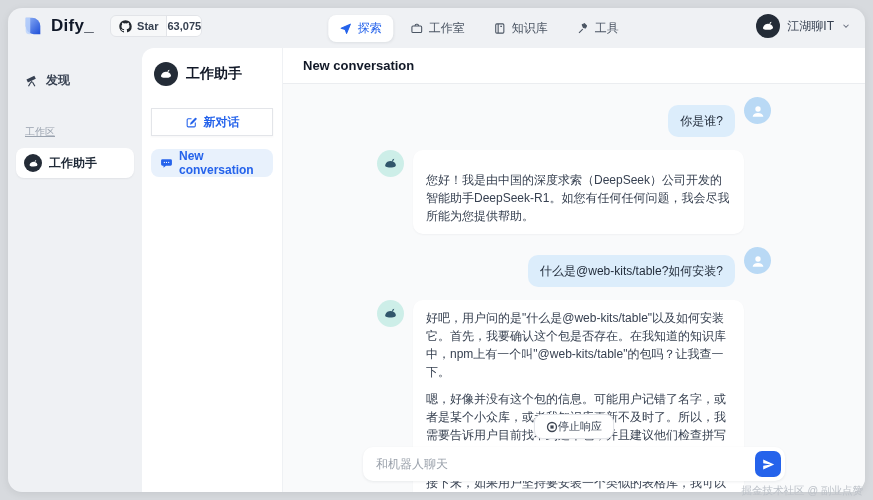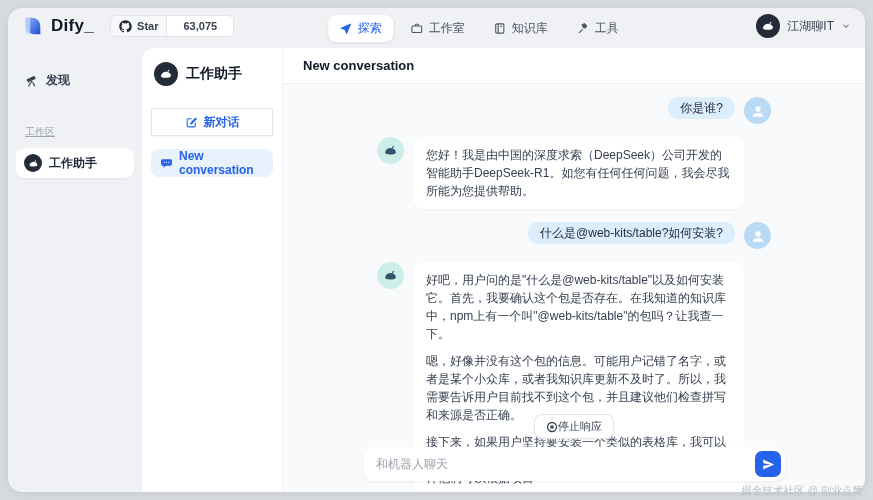--- a/index.html
+++ b/index.html
@@ -17,21 +17,21 @@
     box-shadow:0 2px 8px rgba(0,0,0,.08);
   }
 
   
   .topbar { position:absolute; left:0; top:0; right:0; height:36px; display:flex; align-items:center; padding:0 14px; }
   .logo-wrap { display:flex; align-items:center; gap:7px; }
   .logo-text { font-size:17px; font-weight:bold; color:#101828; letter-spacing:.3px; }
   .star-widget { display:flex; align-items:center; margin-left:16px; height:22px; border:1px solid #e2e4e8; border-radius:6px; overflow:hidden; background:#f7f8f9; }
   .star-left { display:flex; align-items:center; gap:5px; padding:0 8px; height:100%; }
   .star-label { font-size:11px; font-weight:600; color:#374151; }
-  .star-count { background:#fff; border-left:1px solid #e2e4e8; padding:0 16px; height:100%; display:flex; align-items:center; font-size:11px; font-weight:600; color:#374151; }
+  .star-count { background:#fff; border-left:1px solid #e2e4e8; padding:0 0; height:100%; display:flex; align-items:center; font-size:11px; font-weight:600; color:#374151; }
   .nav { position:absolute; left:50%; top:0; height:40px; transform:translateX(-36%); display:flex; align-items:center; gap:6px; }
   .nav-item { display:flex; align-items:center; gap:6px; padding:5px 11px; border-radius:8px; font-size:12px; font-weight:400; color:#4b5563; cursor:pointer; }
   .nav-item.active { background:#fff; color:#2563eb; box-shadow:0 1px 3px rgba(16,24,40,.08); }
   .user-wrap { margin-left:auto; display:flex; align-items:center; gap:7px; cursor:pointer; }
   .user-name { font-size:12px; color:#374151; }
 
   .avatar-dark { border-radius:50%; background:#242c37; display:flex; align-items:center; justify-content:center; flex:0 0 auto; }
 
   
   .sidebar { position:absolute; left:0; top:48px; bottom:0; width:134px; padding:10px 8px; }
@@ -48,24 +48,24 @@
 
   
   .chat-panel { position:absolute; left:275px; top:40px; right:0; bottom:0; background:#f9fafb; }
   .chat-header { height:36px; background:#fff; border-bottom:1px solid #ebedf0; display:flex; align-items:center; padding:0 20px; }
   .chat-title { font-size:13px; font-weight:600; color:#111827; }
   .chat-body { position:absolute; left:0; right:0; top:36px; bottom:0; overflow:hidden; }
   .msg-col { width:394px; margin:0 auto; padding-top:13px; display:flex; flex-direction:column; gap:13px; }
   .msg-row { display:flex; align-items:flex-start; gap:9px; }
   .msg-row.user { justify-content:flex-end; }
   .bubble { border-radius:10px; font-size:12px; line-height:1.5; }
-  .bubble.user { background:#dcedfb; padding:2px 12px; color:#1f2937; }
+  .bubble.user { background:#dcedfb; padding:7px 12px; color:#1f2937;margin-top:8px; }
   .bubble.bot { background:#fff; padding:9px 13px; max-width:331px; color:#374151; box-shadow:0 1px 2px rgba(16,24,40,.04); }
   .bubble.bot p { margin:0 0 9px 0; }
-  .bubble.bot p:last-child { margin-bottom:0; }
+  .bubble.bot p:last-child { margin-bottom:0;margin-top:12px; }
   .avatar-user { width:27px; height:27px; border-radius:50%; background:#b9d9f5; display:flex; align-items:center; justify-content:center; flex:0 0 auto; }
   .avatar-bot { width:27px; height:27px; border-radius:50%; background:#cdeee8; display:flex; align-items:center; justify-content:center; flex:0 0 auto; }
 
   .stop-btn { position:absolute; left:50%; bottom:53px; transform:translateX(-50%); display:flex; align-items:center; gap:0; background:#fff; border:1px solid #e3e5e9; border-radius:8px; padding:4px 11px; font-size:11px; color:#374151; cursor:pointer; box-shadow:0 1px 2px rgba(16,24,40,.05); }
 
   .input-wrap { position:absolute; left:50%; bottom:11px; transform:translateX(-50%); width:422px; height:34px; background:#fff; border-radius:10px; box-shadow:0 1px 3px rgba(16,24,40,.07); }
   .chat-input { width:100%; height:100%; border:none; outline:none; background:transparent; border-radius:10px; padding:0 42px 0 13px; font-size:12px; font-family:inherit; color:#1f2937; }
   .chat-input::placeholder { color:#9aa1ab; }
   .send-btn { position:absolute; right:4px; top:4px; width:26px; height:26px; background:#2563eb; border:none; border-radius:7px; display:flex; align-items:center; justify-content:center; cursor:pointer; }
 

